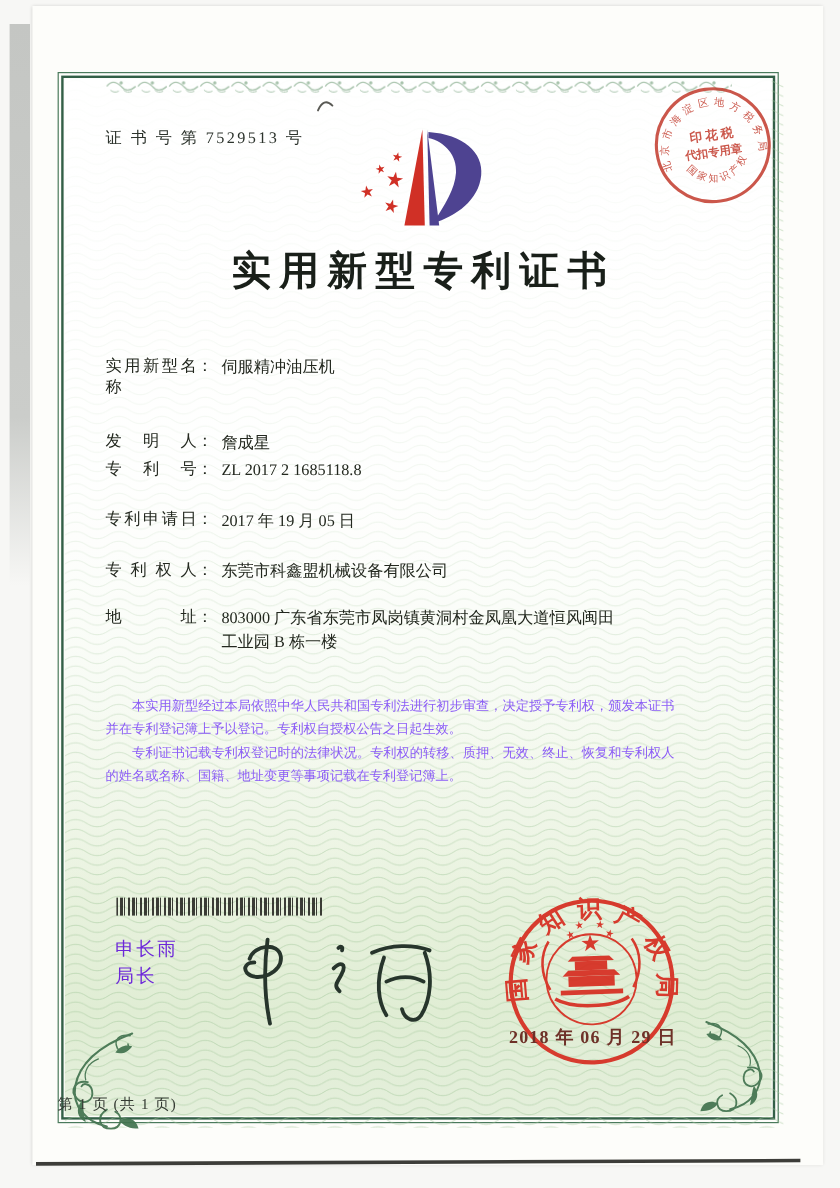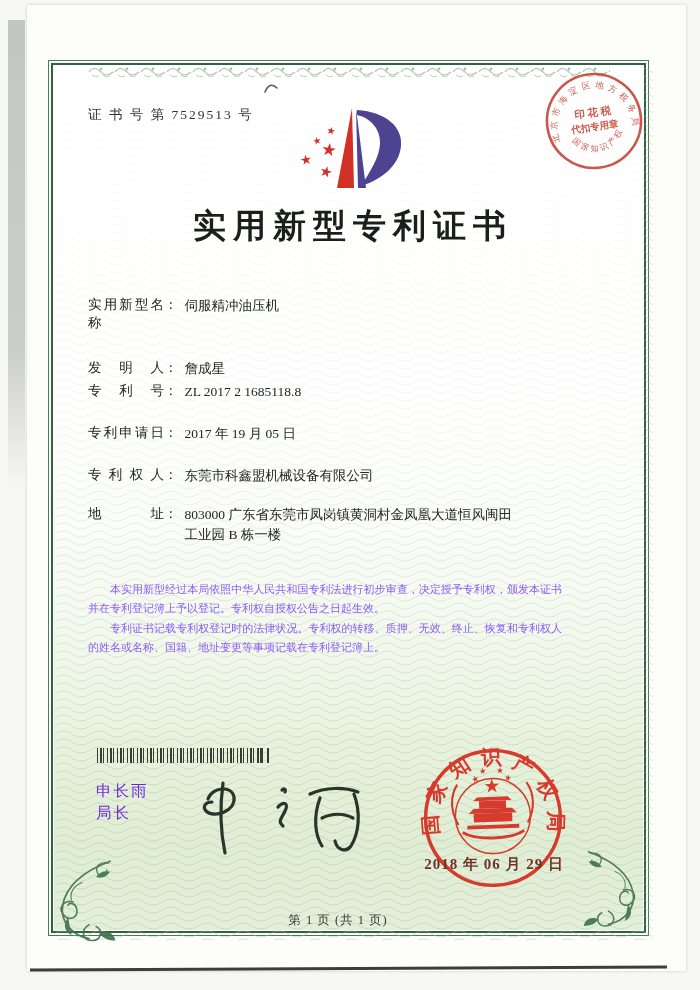--- a/index.html
+++ b/index.html
@@ -39,21 +39,21 @@
   .barcode{left:97px;top:748px;width:172px;height:15px;opacity:.88;
       background:repeating-linear-gradient(90deg,#23231f 0 1.5px,rgba(0,0,0,0) 1.5px 3px,
       #23231f 3px 5.5px,rgba(0,0,0,0) 5.5px 6.5px,#23231f 6.5px 7.5px,rgba(0,0,0,0) 7.5px 10px);}
   .signer{left:96px;font-family:"Liberation Sans","DejaVu Sans",sans-serif;
           font-size:15.5px;color:#6d28d9;letter-spacing:2px;}
   .sig{left:192px;top:776px;width:180px;height:94px;}
   .mainseal{left:416px;top:741px;width:154px;height:154px;opacity:.9;transform:rotate(-2deg);}
   .sealdate{left:419px;top:855px;width:150px;text-align:center;font-size:15px;font-weight:600;
             color:#6e3128;letter-spacing:1px;z-index:8;}
   .taxseal{left:541px;top:68px;width:106px;height:106px;opacity:.85;transform:rotate(-8deg);}
-  .footer{left:48px;top:912px;width:580px;text-align:center;font-size:12.5px;color:#343a33;letter-spacing:1px;}
+  .footer{left:48px;top:912px;width:580px;font-size:12.5px;color:#343a33;letter-spacing:1px;}
   .penmark{left:264px;top:82px;width:16px;height:14px;}
 </style>
 </head>
 <body>
 
 <div class="canvas">
 
   <div class="abs sheet"></div>
   <div class="abs scan-strip"></div>
   <div class="abs sheet-bottom-edge"></div>

